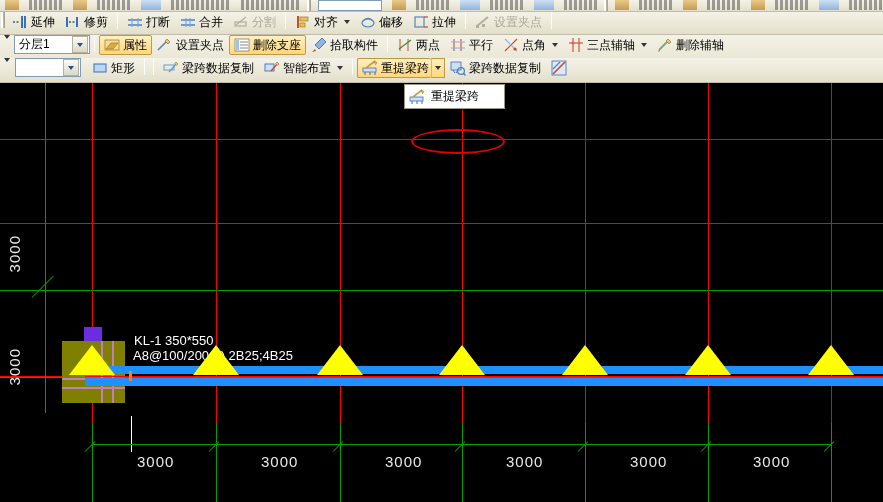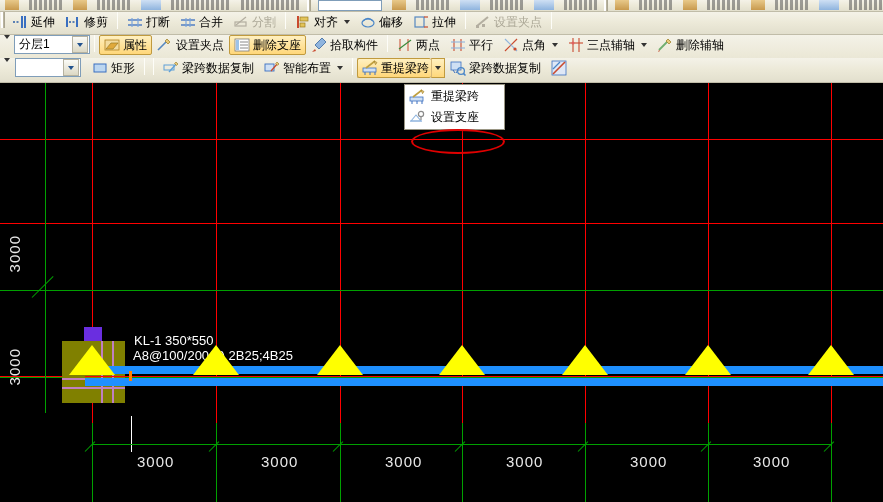--- a/index.html
+++ b/index.html
@@ -576,28 +576,17 @@
       <span class="ico">
           <svg width="16" height="16" viewBox="0 0 16 16">
         <rect x="1" y="8" width="13" height="4" fill="#cfe0f4" stroke="#3a6fc0" stroke-width=".8"></rect>
         <path d="M3 12 l0 3 M8 12 l0 3 M13 12 l0 3" stroke="#3a6fc0" stroke-width="1"></path>
         <line x1="4" y1="8" x2="13" y2="1" stroke="#c0a040" stroke-width="1.6"></line>
         <path d="M12 1 l3 1.5 -1.5 2.2 z" fill="#e8c97a" stroke="#9b7b22" stroke-width=".6"></path>
       </svg>
         </span>
       <span>重提梁跨</span>
     </div>
-    <div class="mi">
-      <span class="ico">
-          <svg width="16" height="16" viewBox="0 0 16 16">
-        <path d="M2 11 l5 -6 5 6 z" fill="none" stroke="#8fb4de" stroke-width="1.1"></path>
-        <line x1="1" y1="11" x2="13" y2="11" stroke="#8fb4de" stroke-width="1"></line>
-        <circle cx="12" cy="4" r="2.6" fill="none" stroke="#8a8a8a" stroke-width="1.2"></circle>
-        <line x1="12" y1="6.6" x2="12" y2="10" stroke="#8a8a8a" stroke-width="1.2"></line>
-      </svg>
-        </span>
-      <span>设置支座</span>
-    </div>
   </div>
 
   <div id="ellipse"></div>
 
 </div>
 
 </body></html>

